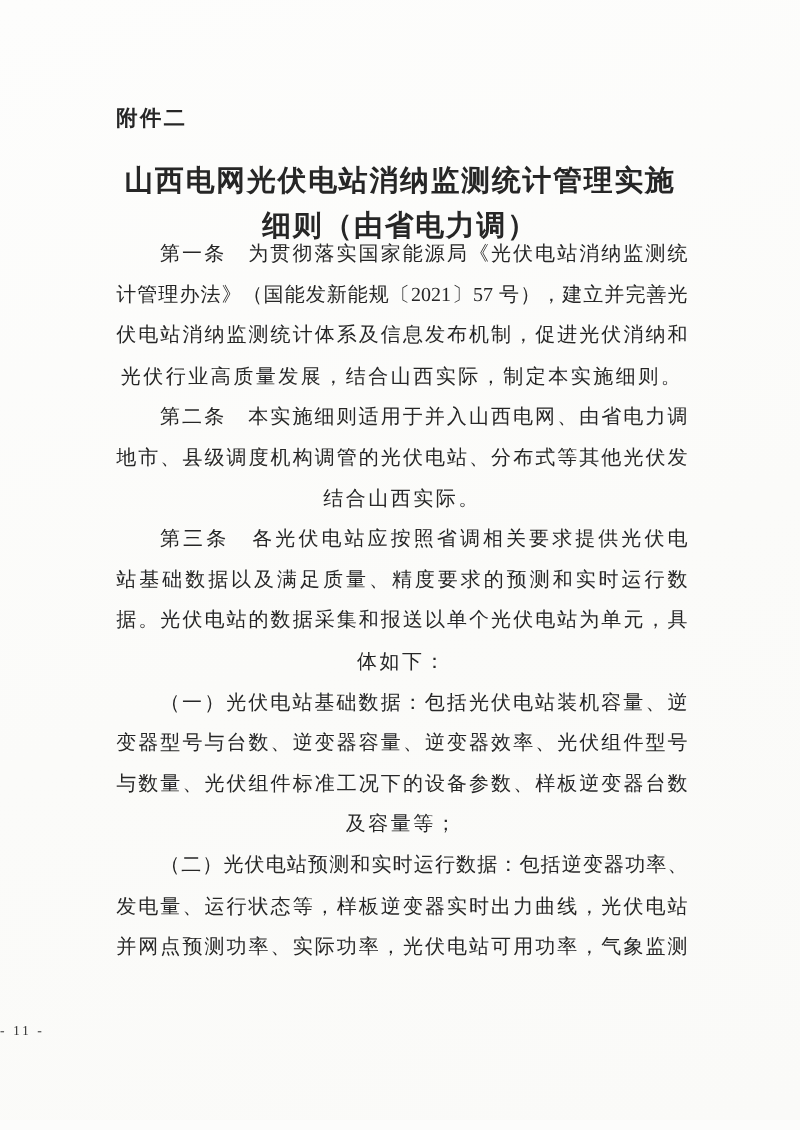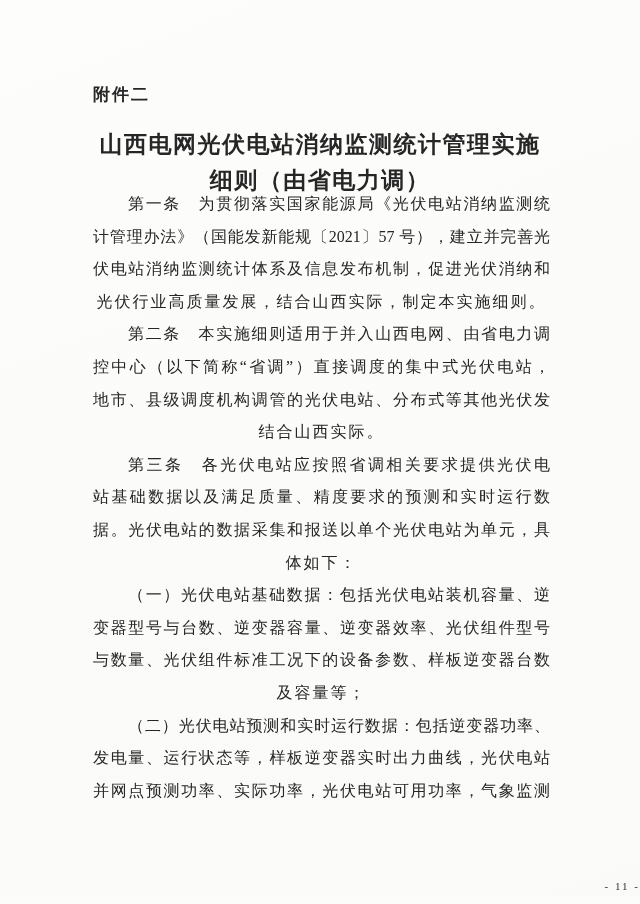--- a/index.html
+++ b/index.html
@@ -59,46 +59,44 @@
     text-align-last: justify;
     text-justify: inter-ideograph;
   }
   .line.ind {
     text-indent: 35px;
   }
   .footer {
     position: absolute;
     left: 0;
     right: 0;
-    top: 880px;
-    text-align: right;
+    top: 819px;
+    text-align: left;
     font-size: 11px;
     letter-spacing: 2px;
     color: #333333;
-    margin-left: 13px;
   }
 </style>
 </head>
 <body>
 
 <div class="sheet">
   <div class="attachment">附件二</div>
 
   <div class="title">
     <div>山西电网光伏电站消纳监测统计管理实施</div>
     <div>细则（由省电力调）</div>
   </div>
 
   <div class="docbody" id="docbody">
       <div class="line ind just">第一条　为贯彻落实国家能源局《光伏电站消纳监测统</div>
       <div class="line just">计管理办法》（国能发新能规〔2021〕57 号），建立并完善光</div>
       <div class="line just">伏电站消纳监测统计体系及信息发布机制，促进光伏消纳和</div>
       <div class="line">光伏行业高质量发展，结合山西实际，制定本实施细则。</div>
       <div class="line ind just">第二条　本实施细则适用于并入山西电网、由省电力调</div>
-      <div class="line just">控中心（以下简称“省调”）直接调度的集中式光伏电站，</div>
       <div class="line just">地市、县级调度机构调管的光伏电站、分布式等其他光伏发</div>
       <div class="line">结合山西实际。</div>
       <div class="line ind just">第三条　各光伏电站应按照省调相关要求提供光伏电</div>
       <div class="line just">站基础数据以及满足质量、精度要求的预测和实时运行数</div>
       <div class="line just">据。光伏电站的数据采集和报送以单个光伏电站为单元，具</div>
       <div class="line">体如下：</div>
       <div class="line ind just">（一）光伏电站基础数据：包括光伏电站装机容量、逆</div>
       <div class="line just">变器型号与台数、逆变器容量、逆变器效率、光伏组件型号</div>
       <div class="line just">与数量、光伏组件标准工况下的设备参数、样板逆变器台数</div>
       <div class="line">及容量等；</div>

